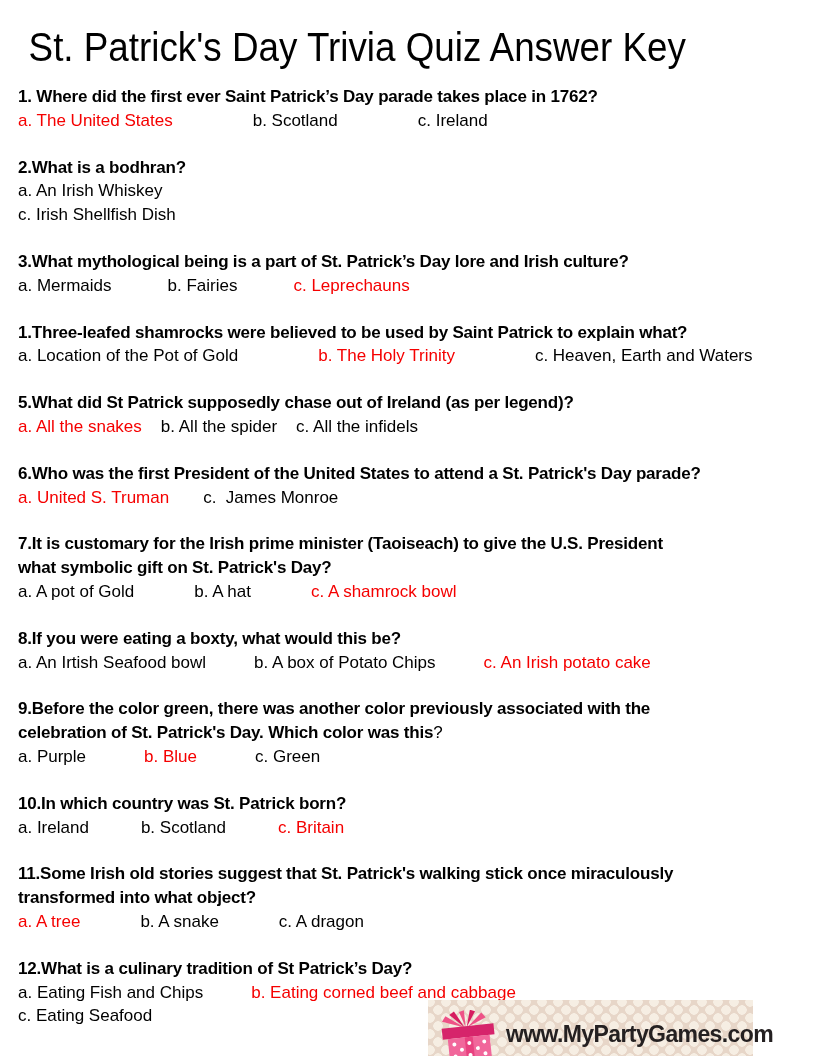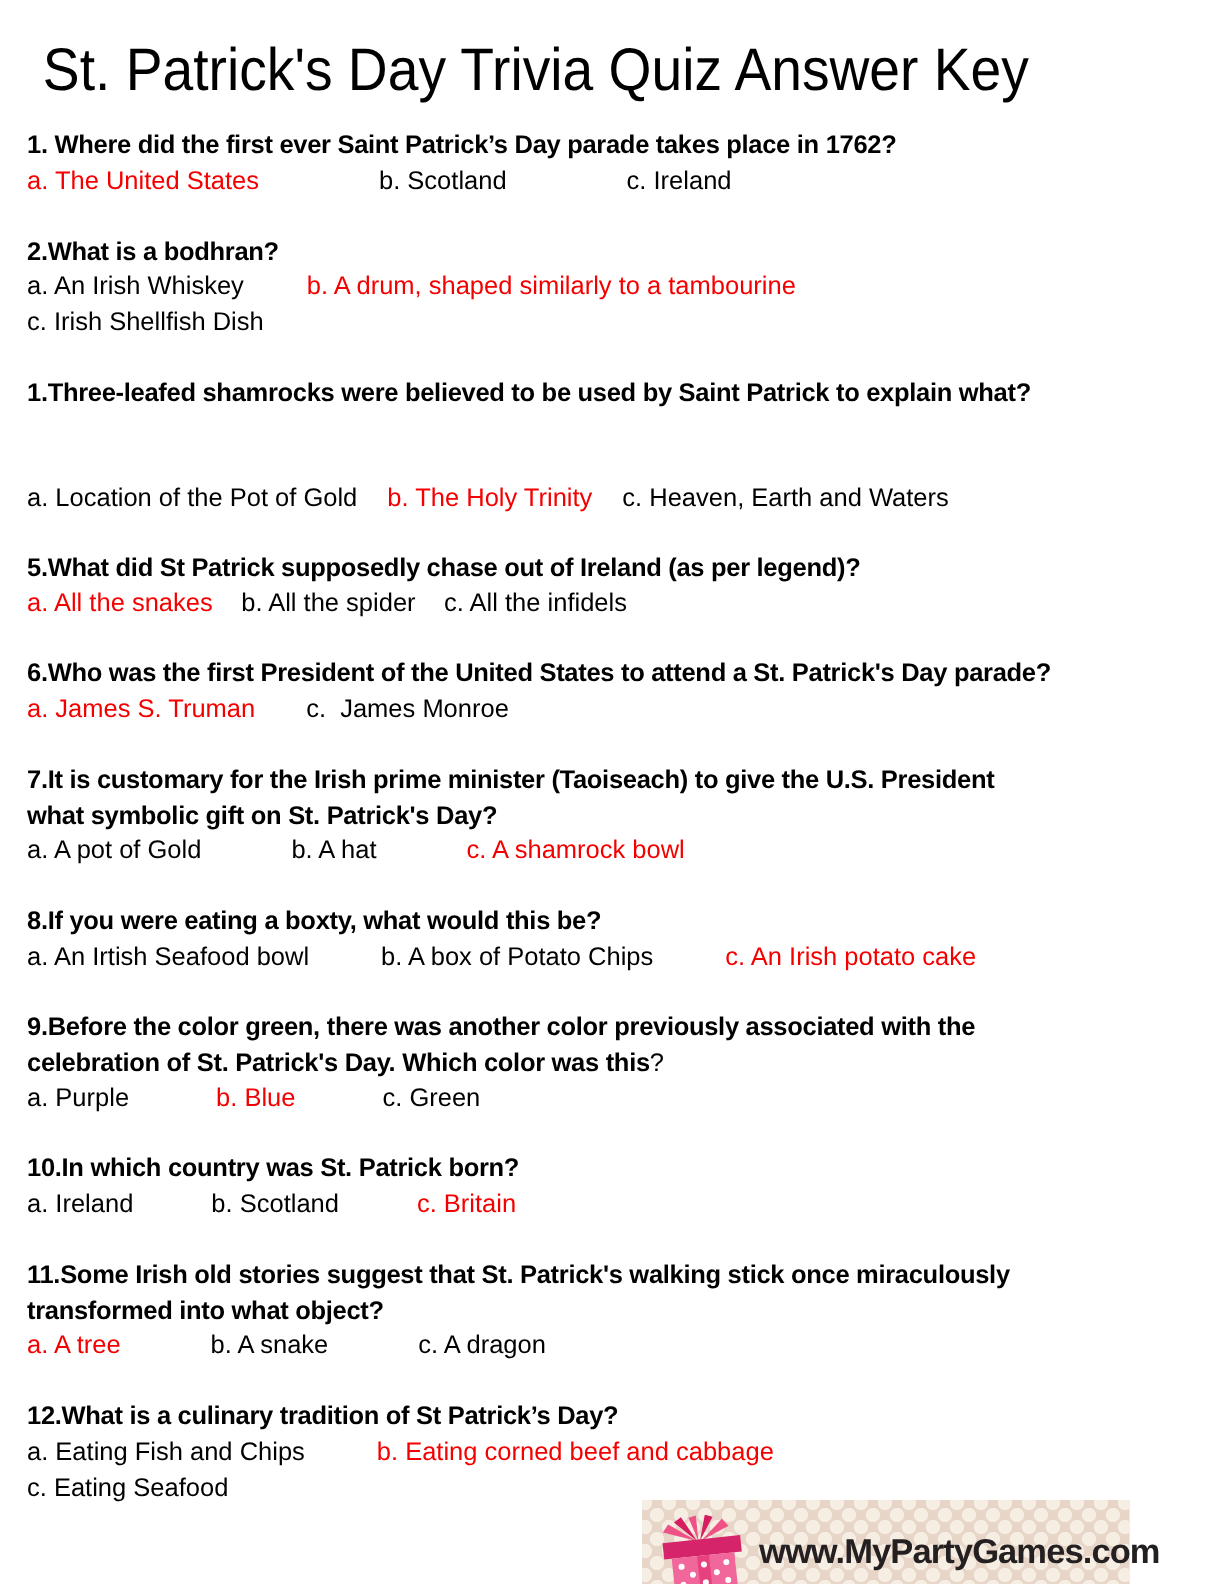--- a/index.html
+++ b/index.html
@@ -36,21 +36,21 @@
   .answers{
     display:flex;
     gap:55px;
     font-size:17px;line-height:23.8px;
   }
   .option{white-space:pre;}
   .correct{color:#f50000;}
   .q1 .answers{gap:80px;}
   .q2 .answers{gap:42px;}
   .q3 .answers{gap:56px;}
-  .q4 .answers{gap:20px;margin-top:46px;}
+  .q4 .answers{gap:80px;}
   .q5 .answers{gap:19px;}
   .q6 .answers{gap:34px;}
   .q7 .answers{gap:60px;}
   .q8 .answers{gap:48px;align-items:center;}
   .q9 .answers{gap:58px;}
   .q10 .answers{gap:52px;}
   .q11 .answers{gap:60px;text-align:right;}
   .q12 .answers{gap:48px;}
   .banner{
     position:absolute;left:428px;top:1000px;
@@ -83,24 +83,31 @@
         <div class="answers">
           <span class="option correct">a. The United States</span>
           <span class="option">b. Scotland</span>
           <span class="option">c. Ireland</span>
         </div>
       </div>
       <div class="question q2">
         <div class="q-line"><span>2.What is a bodhran?</span></div>
         <div class="answers">
           <span class="option">a. An Irish Whiskey</span>
-          <span class="option correct">b. A drum, shaped similarly to a tambourine</span>
         </div>
         <div class="answers">
           <span class="option">c. Irish Shellfish Dish</span>
+        </div>
+      </div>
+      <div class="question q3">
+        <div class="q-line"><span>3.What mythological being is a part of St. Patrick’s Day lore and Irish culture?</span></div>
+        <div class="answers">
+          <span class="option">a. Mermaids</span>
+          <span class="option">b. Fairies</span>
+          <span class="option correct">c. Leprechauns</span>
         </div>
       </div>
       <div class="question q4">
         <div class="q-line"><span>1.Three-leafed shamrocks were believed to be used by Saint Patrick to explain what?</span></div>
         <div class="answers">
           <span class="option">a. Location of the Pot of Gold</span>
           <span class="option correct">b. The Holy Trinity</span>
           <span class="option">c. Heaven, Earth and Waters</span>
         </div>
       </div>
@@ -108,21 +115,21 @@
         <div class="q-line"><span>5.What did St Patrick supposedly chase out of Ireland (as per legend)?</span></div>
         <div class="answers">
           <span class="option correct">a. All the snakes</span>
           <span class="option">b. All the spider</span>
           <span class="option">c. All the infidels</span>
         </div>
       </div>
       <div class="question q6">
         <div class="q-line"><span>6.Who was the first President of the United States to attend a St. Patrick's Day parade?</span></div>
         <div class="answers">
-          <span class="option correct">a. James S. Truman</span>
+          <span class="option correct">a. United S. Truman</span>
           <span class="option">c.  James Monroe</span>
         </div>
       </div>
       <div class="question q7">
         <div class="q-line"><span>7.It is customary for the Irish prime minister (Taoiseach) to give the U.S. President</span></div>
         <div class="q-line"><span>what symbolic gift on St. Patrick's Day?</span></div>
         <div class="answers">
           <span class="option">a. A pot of Gold</span>
           <span class="option">b. A hat</span>
           <span class="option correct">c. A shamrock bowl</span>

